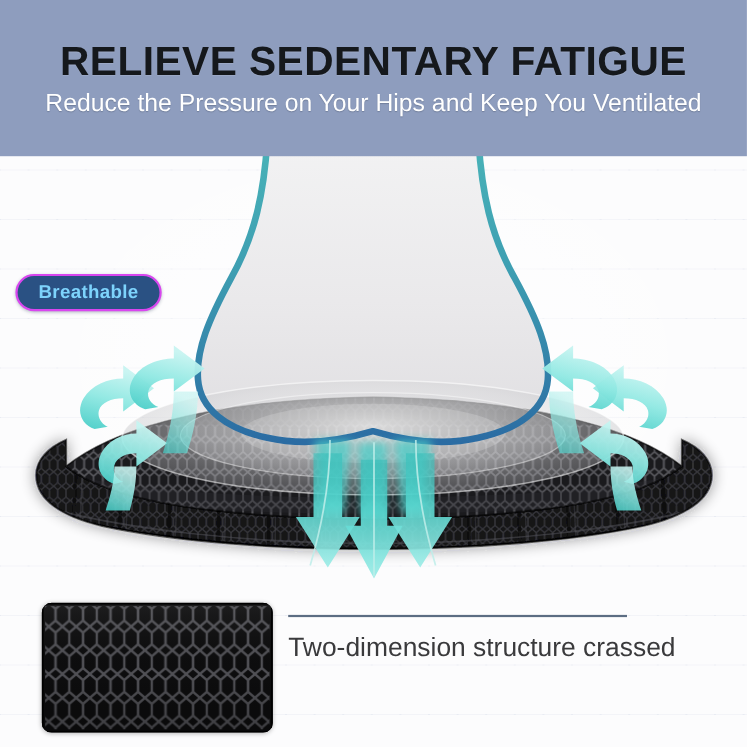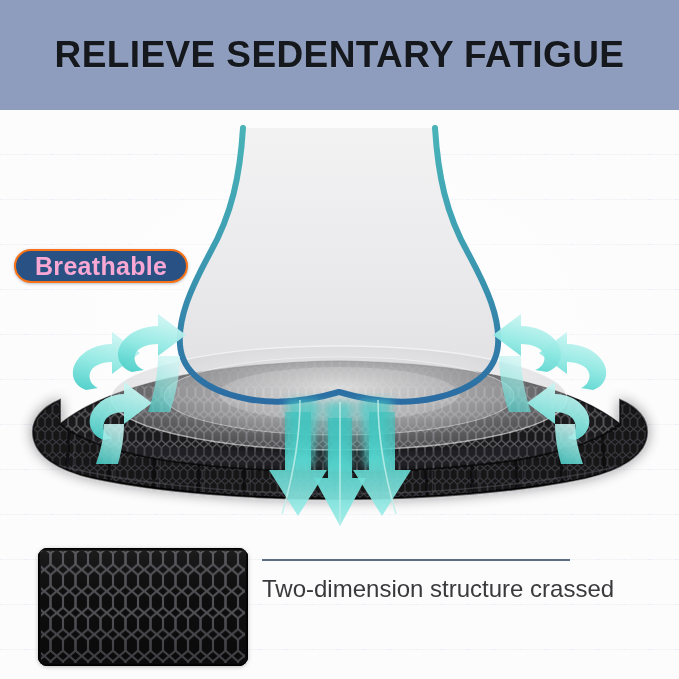--- a/index.html
+++ b/index.html
@@ -12,21 +12,21 @@
   #page {
     position:relative;
     width:679px; height:679px;
     overflow:hidden;
     background:#fdfdfd;
   }
 
   
   #header {
     position:absolute; left:0; top:0;
-    width:679px; height:110px;
+    width:679px; height:142px;
     background:#8e9dbe;
     display:flex; flex-direction:column;
     align-items:center; justify-content:center;
     z-index:40;
   }
   #headline {
     font-size:37px; font-weight:bold;
     letter-spacing:.4px;
     color:#15181c;
     line-height:1.02;
@@ -64,23 +64,23 @@
   
   #art { position:absolute; left:0; top:0; width:679px; height:679px; z-index:10; }
 
   
   .badge {
     position:absolute; z-index:30;
     display:flex; align-items:center; justify-content:center;
     height:34px; padding:0 19px;
     border-radius:17px;
     background:#2a5183;
-    border:2px solid #f97316;
-    color:#f9a8d4;
-    font-size:25px; font-weight:bold;
+    border:2px solid #d946ef;
+    color:#7dd3fc;
+    font-size:17px; font-weight:bold;
     letter-spacing:.3px;
     white-space:nowrap;
     box-shadow:0 1px 3px rgba(20,40,70,.3);
   }
   #badge-breathable { left:14px;  top:249px; }
   #badge-pressure   { right:19px; top:249px; }
 
   
   #swatch {
     position:absolute; left:38px; top:548px;
@@ -115,20 +115,21 @@
   }
   #info-body div { white-space:nowrap; }
 </style>
 </head>
 <body>
 
 <div id="page">
 
   <div id="header">
     <div id="headline">RELIEVE SEDENTARY FATIGUE</div>
+    <div id="subhead">Reduce the Pressure on Your Hips and Keep You Ventilated</div>
   </div>
 
   <div id="scene"></div>
 
   <svg id="art" viewBox="0 0 679 679">
     <defs>
       <linearGradient id="bodyFill" x1="0" y1="0" x2="0" y2="1">
         <stop offset="0%" stop-color="#f2f2f3"></stop>
         <stop offset="55%" stop-color="#e9e8ea"></stop>
         <stop offset="100%" stop-color="#dedde0"></stop>

